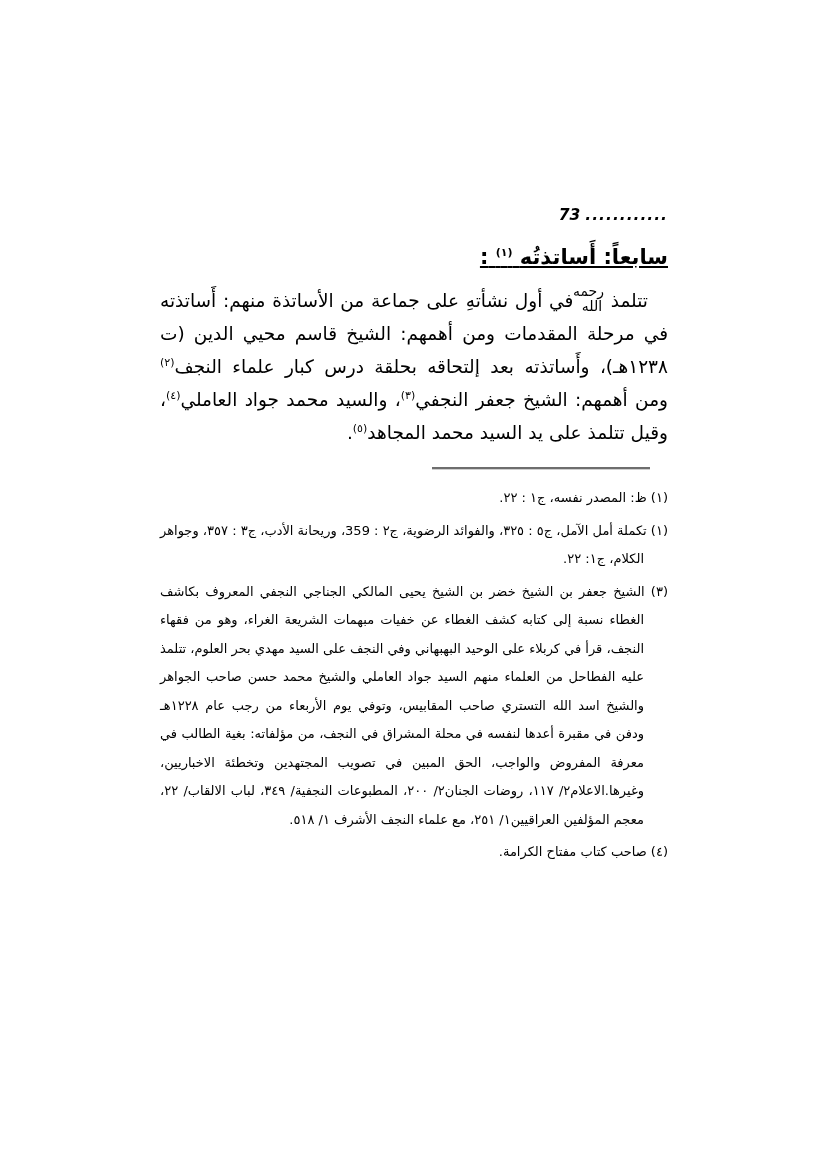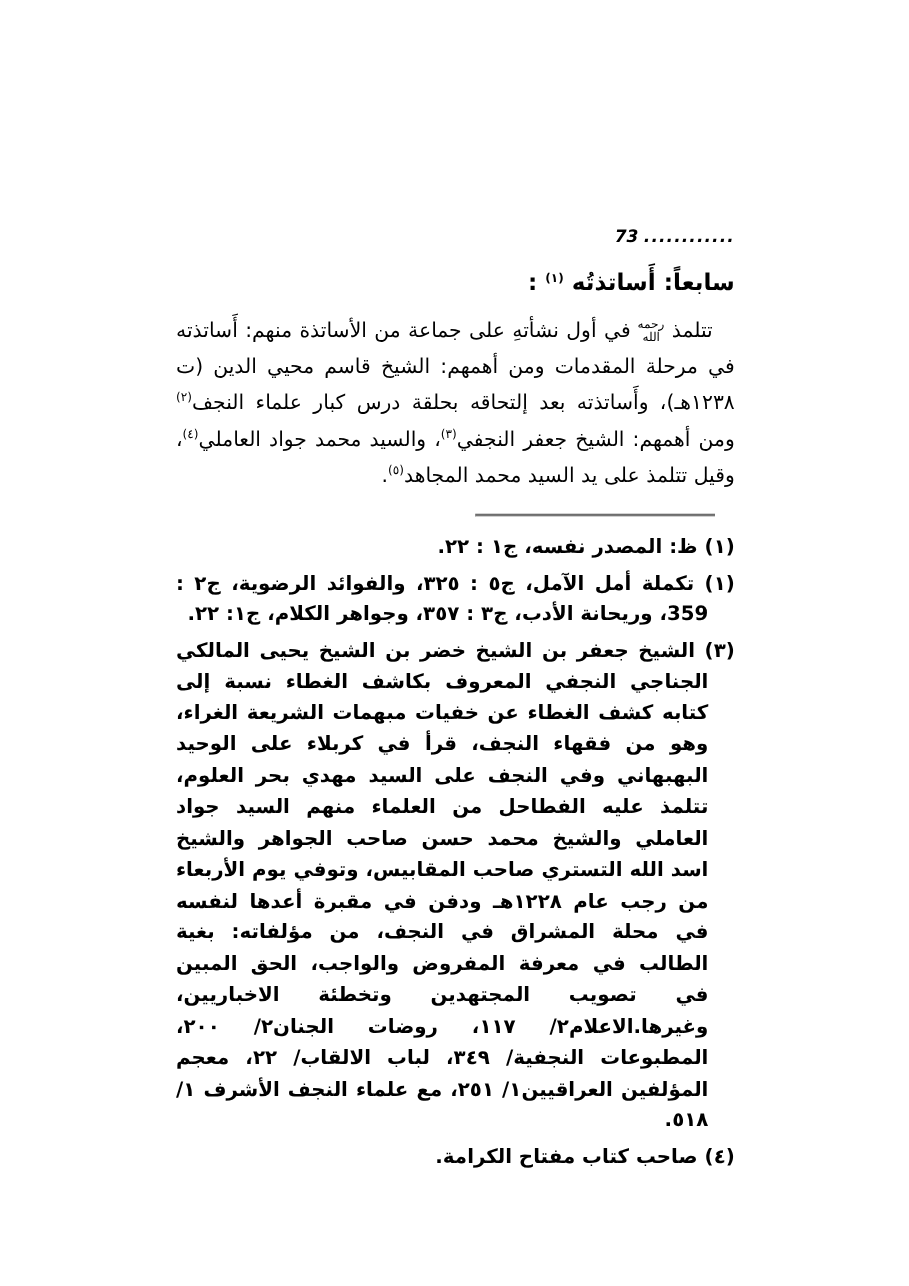--- a/index.html
+++ b/index.html
@@ -33,60 +33,60 @@
   .running-head .dots {
     letter-spacing: 1px;
     font-style: italic;
   }
   
   .section-heading {
     font-size: 21px;
     font-weight: bold;
     margin: 0 0 12px 0;
     line-height: 30px;
+    text-decoration: underline;
   }
   .section-heading sup {
     font-size: 11px;
     font-weight: bold;
   }
   
   .body-text {
     font-size: 18.5px;
     line-height: 33px;
     text-align: justify;
     margin: 0 0 18px 0;
     text-indent: 20px;
   }
   .body-text sup.ref {
     font-size: 11px;
     line-height: 0;
   }
   .honorific {
     display: inline-block;
     width: 24px;
-    font-size: 11px;
+    font-size: 14px;
     line-height: 1.05;
     text-align: center;
     vertical-align: -4px;
     text-indent: 0;
     font-weight: normal;
   }
   
   .footnote-sep {
     width: 218px;
     height: 2px;
     background: #6e6e6e;
     border-bottom: 1px solid #cfcfcf;
     margin: 6px 18px 14px auto;
   }
   
   .footnotes {
-    font-size: 18px;
+    font-size: 13px;
     line-height: 28.5px;
-    font-weight: bold;
   }
   .footnote {
     text-align: justify;
     padding-right: 24px;
     text-indent: -24px;
     margin: 0 0 4px 0;
   }
   .footnote .marker {
     white-space: nowrap;
   }

